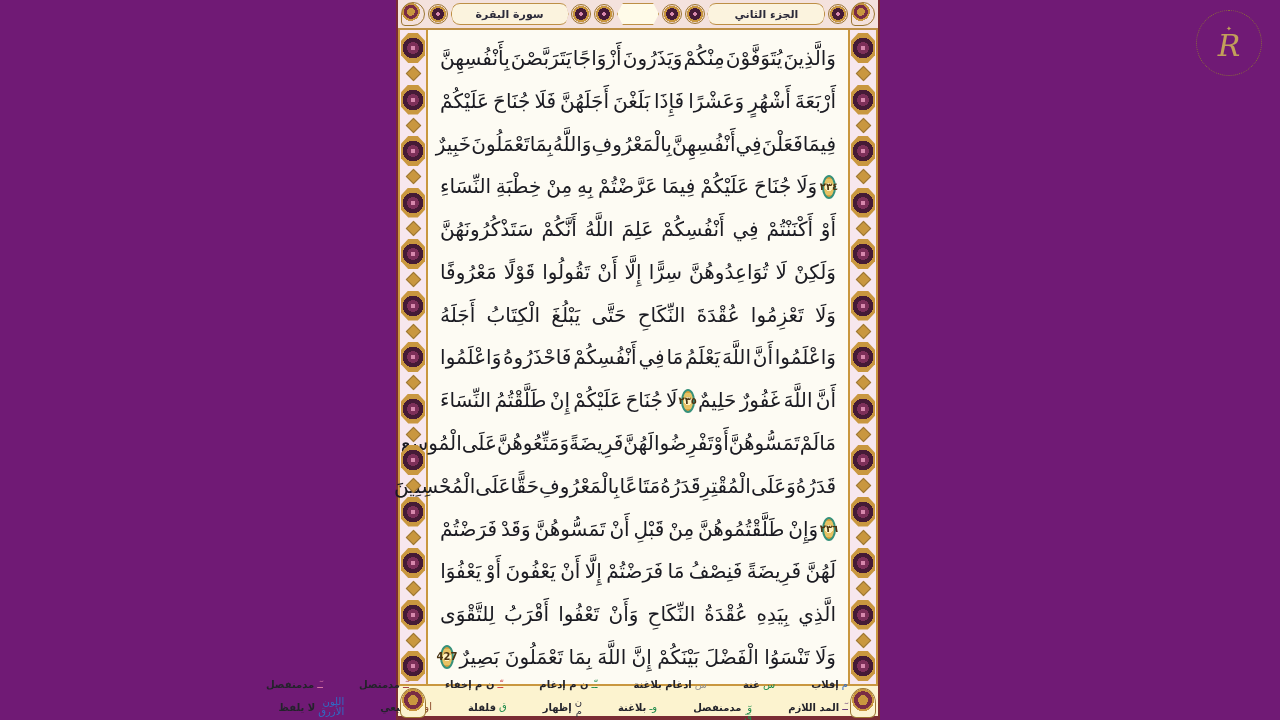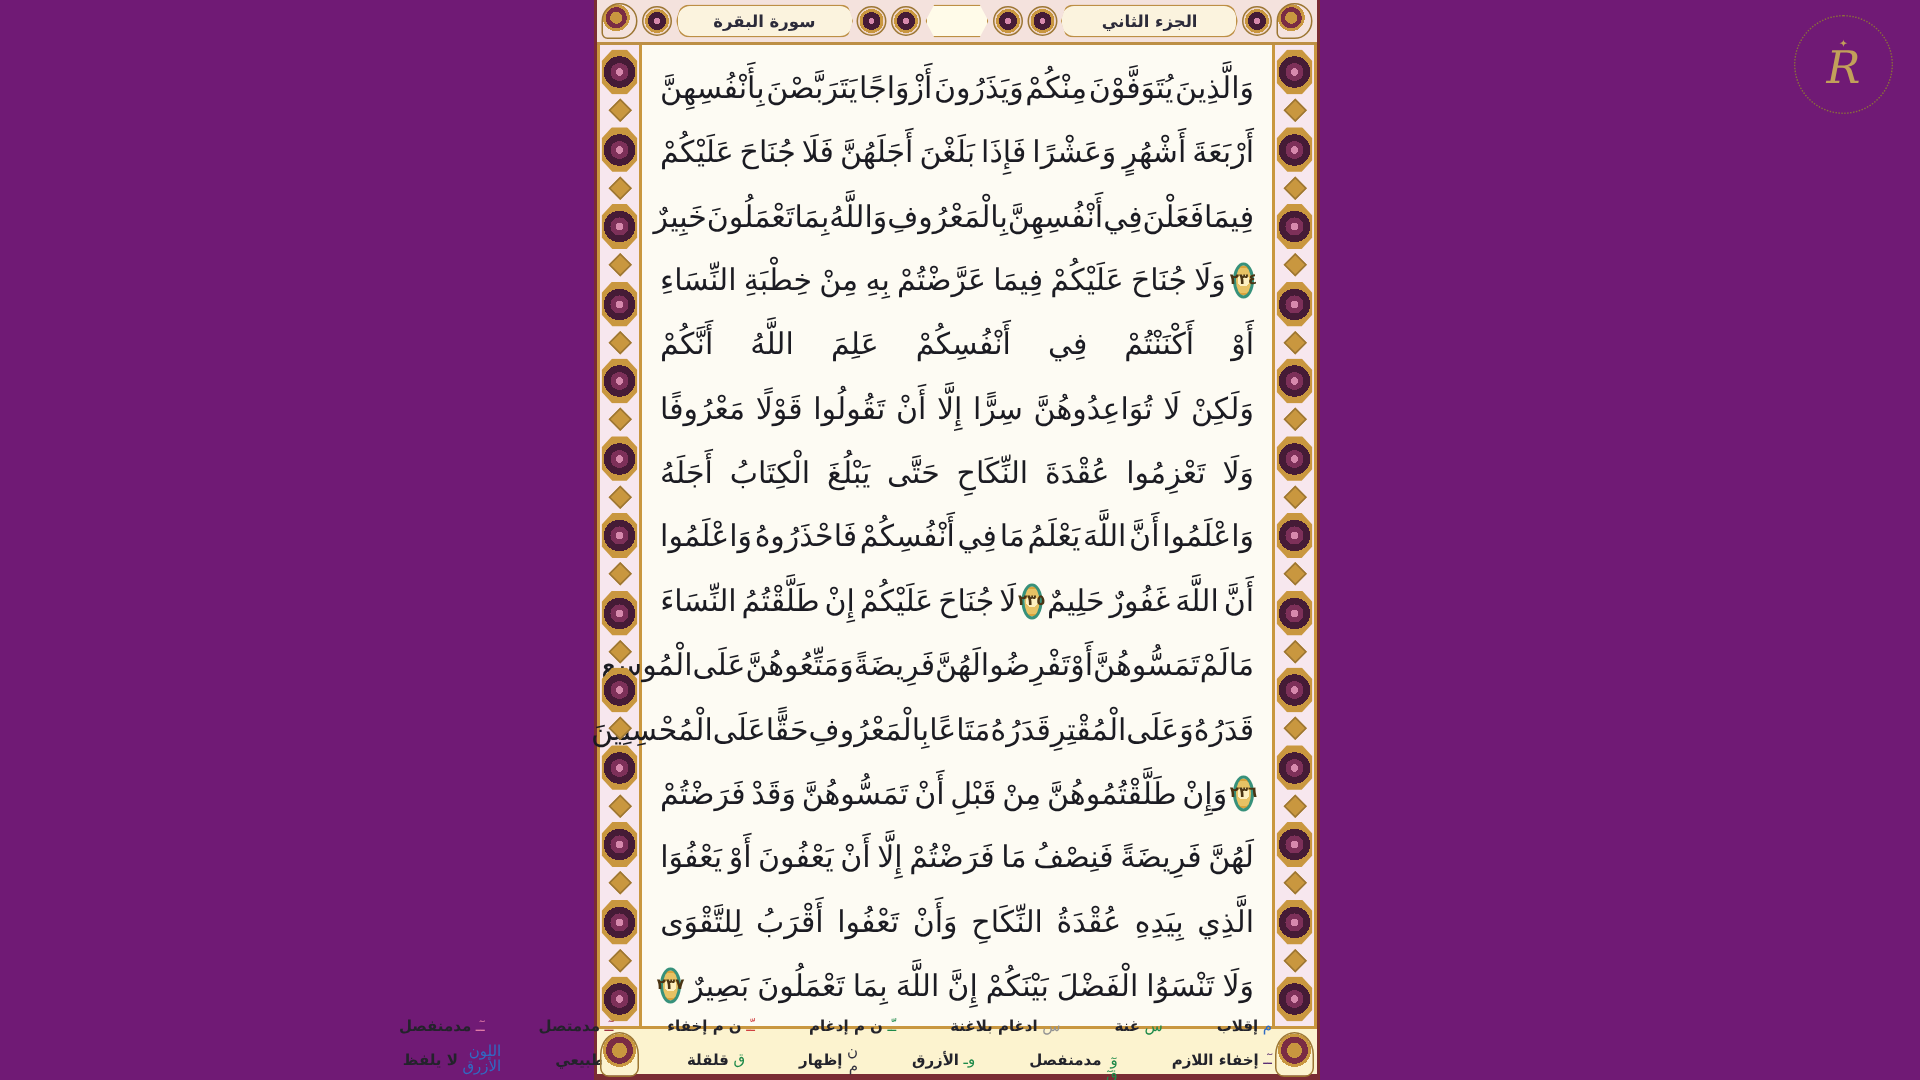--- a/index.html
+++ b/index.html
@@ -164,20 +164,21 @@
             <span class="w">النِّسَاءِ</span>
           </div>
           <div class="qline">
             <span class="w">أَوْ</span>
             <span class="w">أَكْنَنْتُمْ</span>
             <span class="w">فِي</span>
             <span class="w">أَنْفُسِكُمْ</span>
             <span class="w">عَلِمَ</span>
             <span class="w">اللَّهُ</span>
             <span class="w">أَنَّكُمْ</span>
+            <span class="w">سَتَذْكُرُونَهُنَّ</span>
           </div>
           <div class="qline">
             <span class="w">وَلَكِنْ</span>
             <span class="w">لَا</span>
             <span class="w">تُوَاعِدُوهُنَّ</span>
             <span class="w">سِرًّا</span>
             <span class="w">إِلَّا</span>
             <span class="w">أَنْ</span>
             <span class="w">تَقُولُوا</span>
             <span class="w">قَوْلًا</span>
@@ -276,21 +277,21 @@
           <div class="qline">
             <span class="w">وَلَا</span>
             <span class="w">تَنْسَوُا</span>
             <span class="w">الْفَضْلَ</span>
             <span class="w">بَيْنَكُمْ</span>
             <span class="w">إِنَّ</span>
             <span class="w">اللَّهَ</span>
             <span class="w">بِمَا</span>
             <span class="w">تَعْمَلُونَ</span>
             <span class="w">بَصِيرٌ</span>
-            <span class="ayah">٢٣٧</span>
+            <span class="ayah">427</span>
           </div>
         </div>
       <div class="border-strip" id="border-right">
           <div class="bmed"></div>
           <div class="bdia"></div>
           <div class="bmed"></div>
           <div class="bdia"></div>
           <div class="bmed"></div>
           <div class="bdia"></div>
           <div class="bmed"></div>
@@ -344,29 +345,29 @@
             <span class="legend-label">مدمتصل</span>
           </div>
           <div class="legend-item">
             <span class="legend-sample" style="color: rgb(223, 123, 166);">ـٓـ</span>
             <span class="legend-label">مدمنفصل</span>
           </div>
         </div>
       <div class="legend-row" id="legend-row-1">
           <div class="legend-item">
             <span class="legend-sample" style="color: rgb(90, 45, 116);">ـٓـ</span>
-            <span class="legend-label">إخفاء اللازم</span>
+            <span class="legend-label">المد اللازم</span>
           </div>
           <div class="legend-item">
             <span class="legend-sample" style="color: rgb(30, 138, 74); margin-top: 12px;">وٓ قٓ</span>
             <span class="legend-label">مدمنفصل</span>
           </div>
           <div class="legend-item">
             <span class="legend-sample" style="color: rgb(30, 138, 74);">وـ</span>
-            <span class="legend-label">الأزرق</span>
+            <span class="legend-label">بلاغنة</span>
           </div>
           <div class="legend-item">
             <span class="legend-sample" style="color: rgb(51, 50, 63);">ن م</span>
             <span class="legend-label">إظهار</span>
           </div>
           <div class="legend-item">
             <span class="legend-sample" style="color: rgb(30, 138, 74);">ق</span>
             <span class="legend-label">قلقلة</span>
           </div>
           <div class="legend-item">

